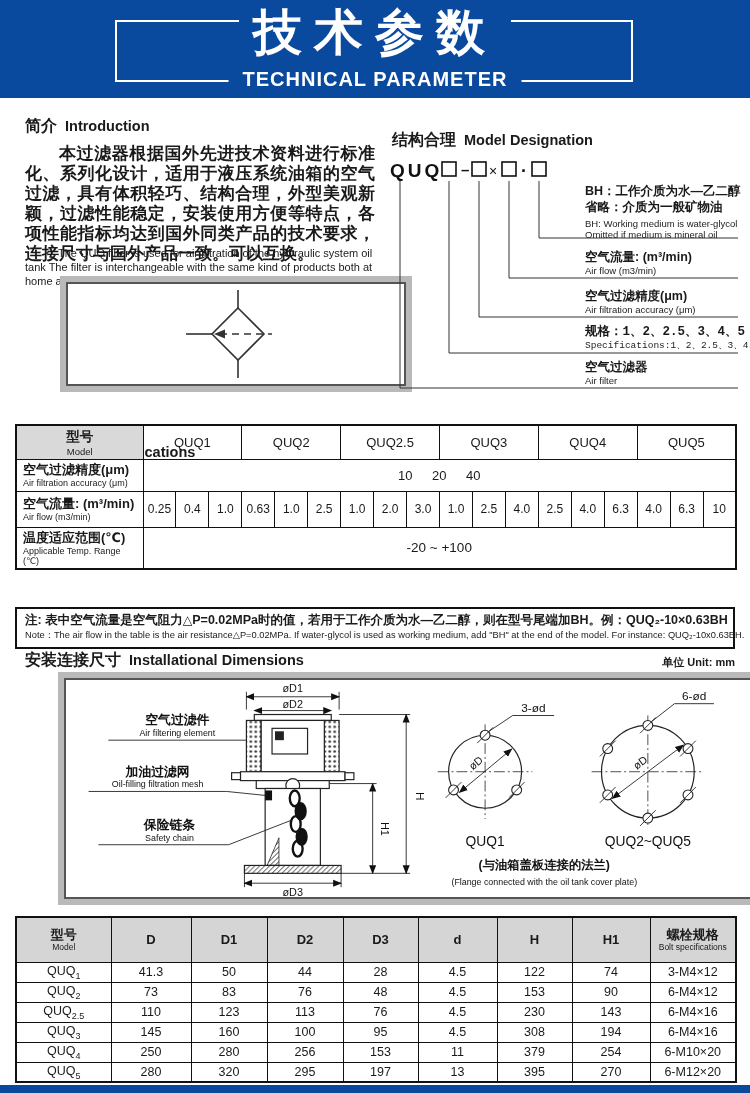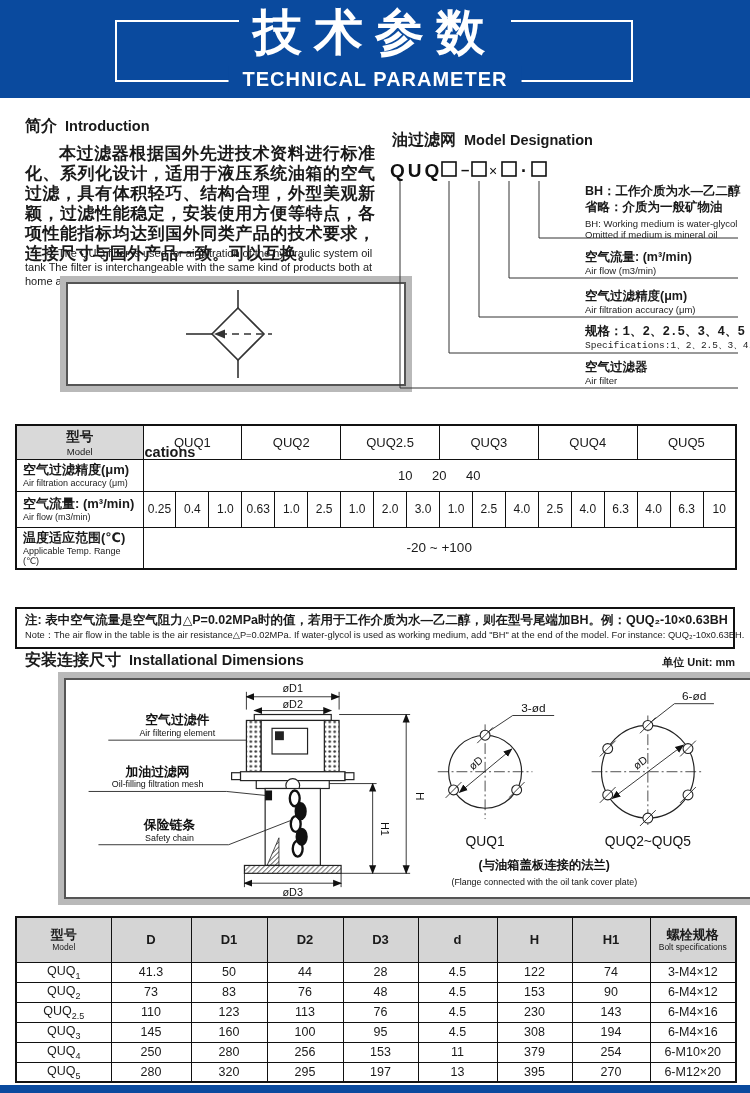--- a/index.html
+++ b/index.html
@@ -112,21 +112,21 @@
         <polygon points="170,24 196,50 170,76 144,50"></polygon>
         <line x1="118" y1="50" x2="144" y2="50"></line>
         <line x1="152" y1="50" x2="204" y2="50" stroke-dasharray="7 5"></line>
       </g>
       <polygon points="146,50 157,45.5 157,54.5" fill="#333"></polygon>
     </svg>
   </div>
 </div>
 
 <div class="abs sec-head" style="left:392px; top:130px;">
-  <span class="zh">油过滤网</span><span class="en">Model Designation</span>
+  <span class="zh">结构合理</span><span class="en">Model Designation</span>
 </div>
 
 <svg class="abs" style="left:388px; top:148px;" width="352" height="245" viewBox="0 0 352 245">
   <text x="2" y="29" font-size="19" font-weight="bold" letter-spacing="3">QUQ</text>
   <g fill="none" stroke="#111" stroke-width="1.6">
     <rect x="54" y="14" width="14" height="14"></rect>
     <rect x="84" y="14" width="14" height="14"></rect>
     <rect x="114" y="14" width="14" height="14"></rect>
     <rect x="144" y="14" width="14" height="14"></rect>
   </g>

